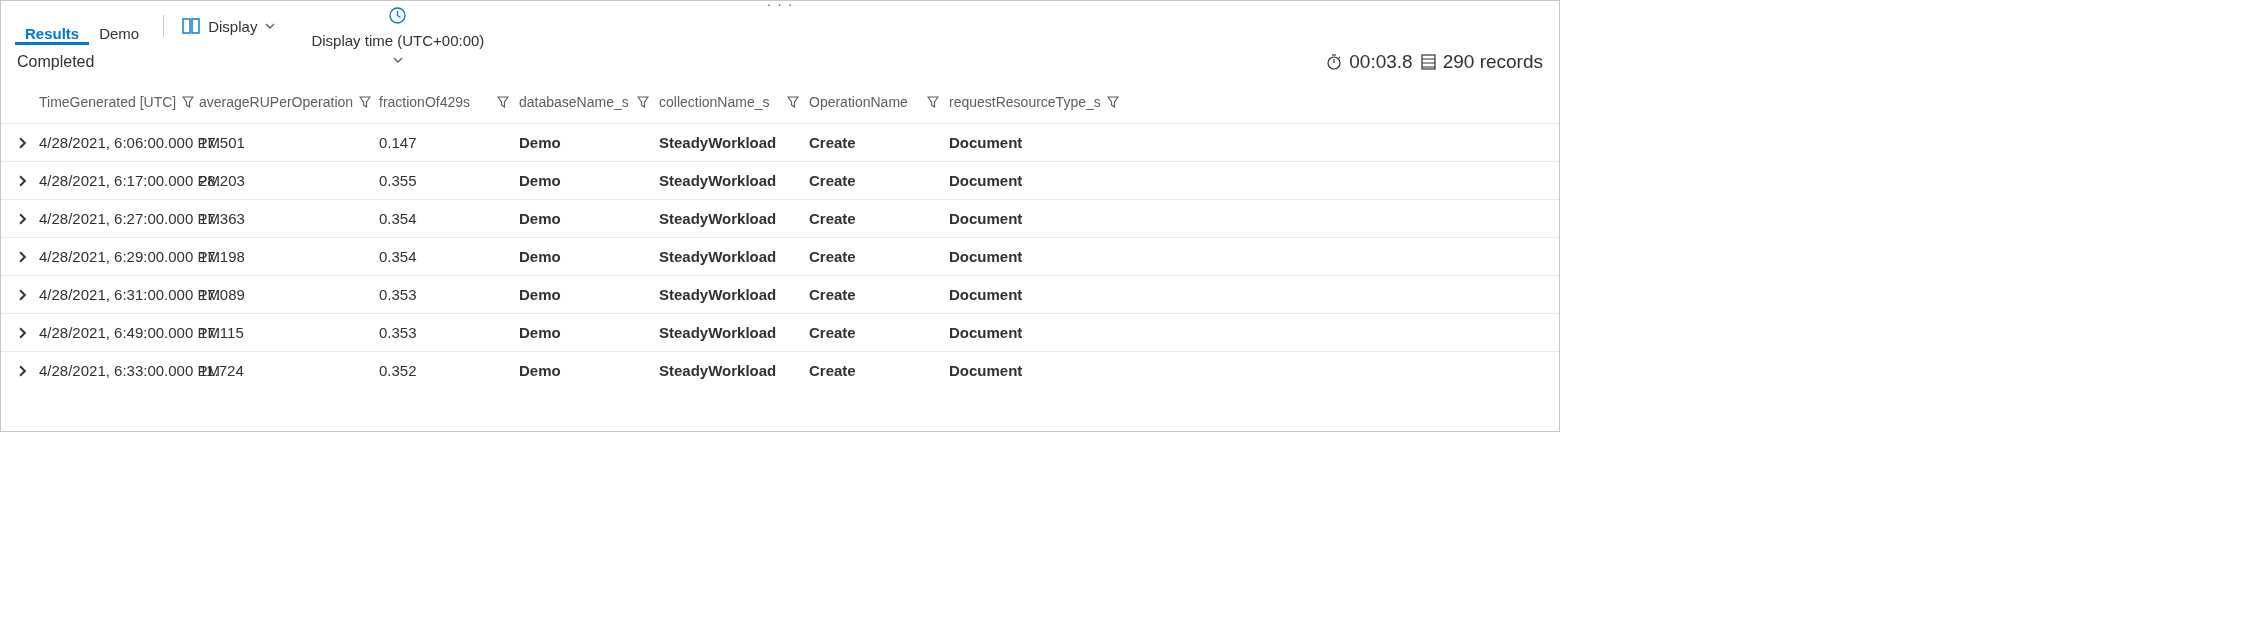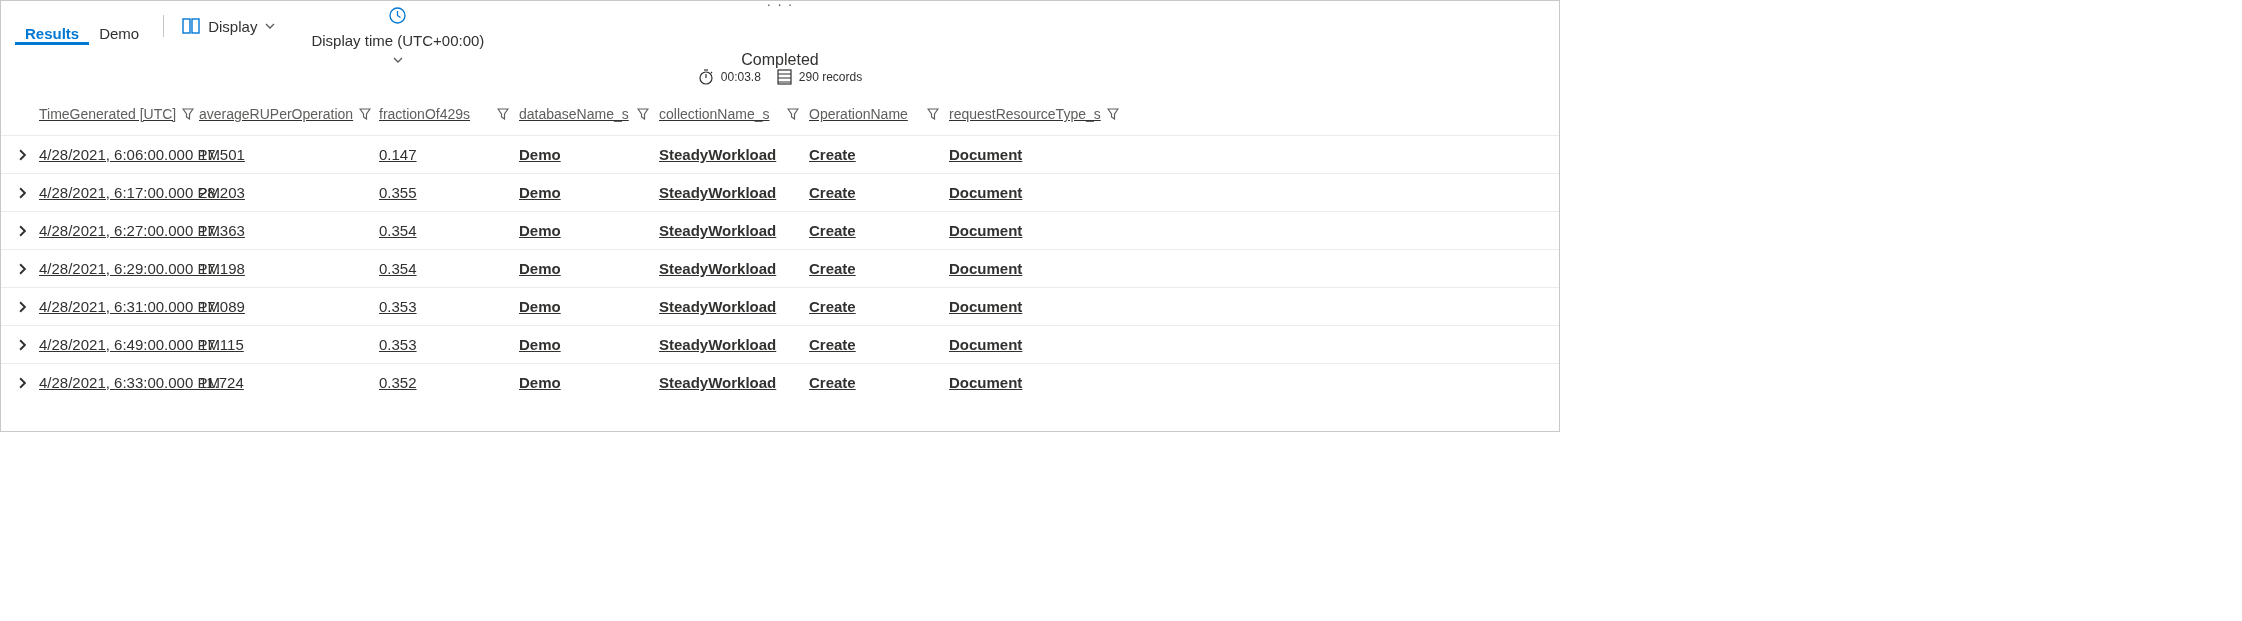--- a/index.html
+++ b/index.html
@@ -89,36 +89,34 @@
       position:absolute;left:3px;top:3px;
     }
 
     
     .statusbar {
       display:flex;
       align-items:center;
       justify-content: space-between;
       padding: 6px 16px 4px 16px;
       font-size: 16px;
-      flex-direction: column;
     }
     .statusbar .right {
       display:flex;
       align-items:center;
-      gap: 16px;
-      font-size: 12px;
+      gap: 8px;
+      font-size: 19px;
       color:#323130;
     }
     .stat-group{display:flex;align-items:center;gap:7px;}
 
     
     .grid {
       width: 100%;
       margin-top: 4px;
-      text-decoration: underline;
     }
     .hdr-row, .data-row {
       display: grid;
       grid-template-columns: 34px 160px 180px 140px 140px 150px 140px 140px 158px;
       align-items: center;
       padding: 0 0 0 4px;
       height: 38px;
     }
     .hdr-row {
       height: 42px;

